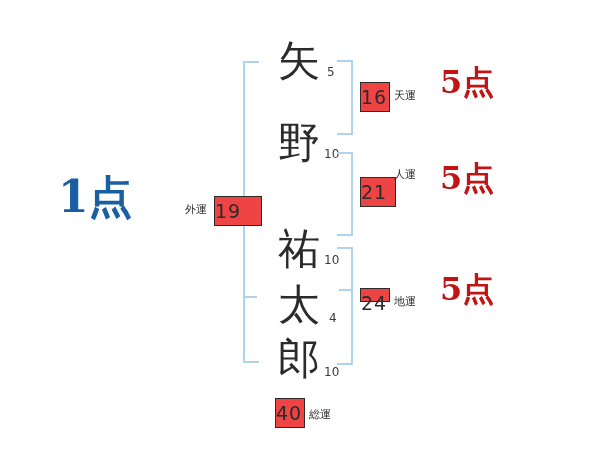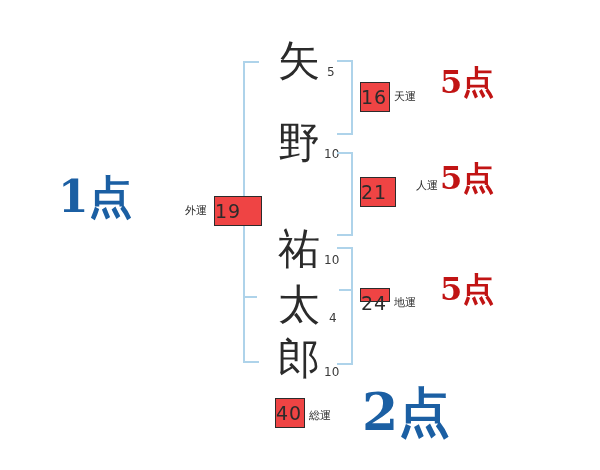--- a/index.html
+++ b/index.html
@@ -70,21 +70,21 @@
     background: #ef4444;
   }
   .num-box-val {
     display: block;
     font-size: 19px;
     line-height: 28px;
     letter-spacing: 1px;
   }
   .field-label {
     position: absolute;
-    font-family: Liberation Sans, sans-serif;
+    font-family: Liberation Mono, monospace;
     font-size: 11px;
     color: #2b2b2b;
     line-height: 1;
     white-space: nowrap;
   }
 
   
   .score {
     position: absolute;
     font-family: "DejaVu Serif", "Liberation Serif", serif;
@@ -129,30 +129,29 @@
   <div class="num-box" style="left:360px; top:82px; width:30px; height:30px;">
     <span class="num-box-val">16</span>
   </div>
   <div class="field-label" style="left:394px; top:91px;">天運</div>
   <div class="score score-red" style="left:440px; top:66px; color:#c11414;">5点</div>
 
   <div class="bracket bracket-right" style="left:337px; top:152px; width:16px; height:84px;"></div>
   <div class="num-box" style="left:360px; top:177px; width:36px; height:30px;">
     <span class="num-box-val">21</span>
   </div>
-  <div class="field-label" style="left:394px; top:180px;margin-left:22px;">人運</div>
+  <div class="field-label" style="left:394px; top:170px;">人運</div>
   <div class="score score-red" style="left:440px; top:162px; color:#c11414;">5点</div>
 
   <div class="bracket bracket-right" style="left:337px; top:247px; width:16px; height:118px;"></div>
   <div class="bracket-tick" style="left:339px; top:289px; width:14px;"></div>
   <div class="num-box" style="left:360px; top:288px; width:30px; height:14px;">
     <span class="num-box-val">24</span>
   </div>
   <div class="field-label" style="left:394px; top:297px;">地運</div>
   <div class="score score-red" style="left:440px; top:273px; color:#c11414;">5点</div>
 
   <div class="num-box" style="left:275px; top:398px; width:30px; height:30px;">
     <span class="num-box-val">40</span>
   </div>
   <div class="field-label" style="left:309px; top:410px;">総運</div>
-  <div class="score score-blue-big" style="left:362px; top:386px; color:#1b5fa3;">2点</div>
 
 </div>
 
 </body></html>

